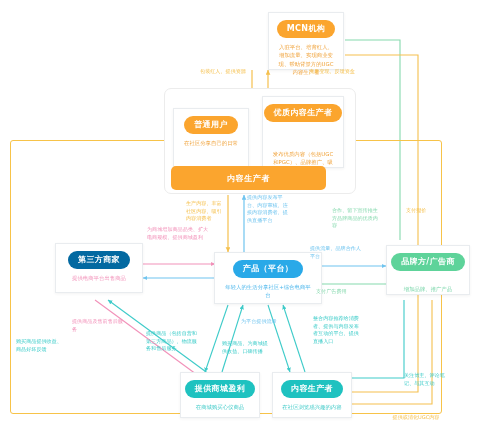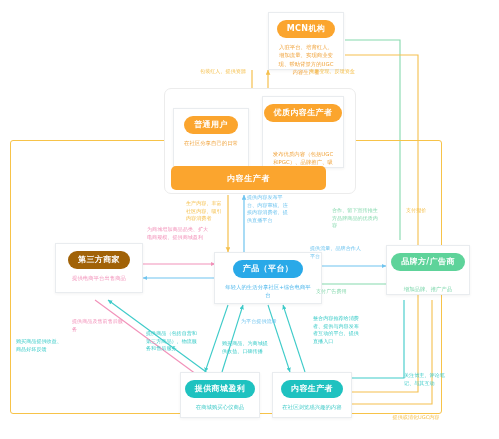--- a/index.html
+++ b/index.html
@@ -11,21 +11,21 @@
   
   .card{position:absolute;background:#ffffff;border:1px solid #e9ecef;border-radius:0;
         box-shadow:0 1px 3px rgba(0,0,0,.05);display:flex;flex-direction:column;
         align-items:center;padding:7px 6px 8px;box-sizing:border-box;}
   .pill{border-radius:11px;color:#fff;font-size:8px;line-height:1;padding:5px 10px;
         white-space:nowrap;font-weight:bold;letter-spacing:.4px;margin-bottom:5px;}
   .desc{font-size:5.4px;line-height:1.55;text-align:center;word-break:break-all;
         padding:0 2px;}
 
   .or .pill{background:#fba52e;} .or .desc{color:#f0a33c;}
-  .pk .pill{background:#a16207;} .pk .desc{color:#f291b9;}
+  .pk .pill{background:#0369a1;} .pk .desc{color:#f291b9;}
   .gr .pill{background:#5ed39a;} .gr .desc{color:#7ad6aa;}
   .bl .pill{background:#29a9e8;} .bl .desc{color:#4db7ec;}
   .tl .pill{background:#1fc2c0;} .tl .desc{color:#41cbc9;}
 
   
   .group{position:absolute;border:1px solid #ececec;border-radius:7px;background:#fff;}
   .outerframe{position:absolute;border:1.6px solid #f7c349;border-radius:3px;background:transparent;}
   .bar{position:absolute;background:#fba52e;border-radius:5px;color:#fff;
        display:flex;align-items:center;justify-content:center;font-size:8px;font-weight:bold;
        letter-spacing:.6px;}

